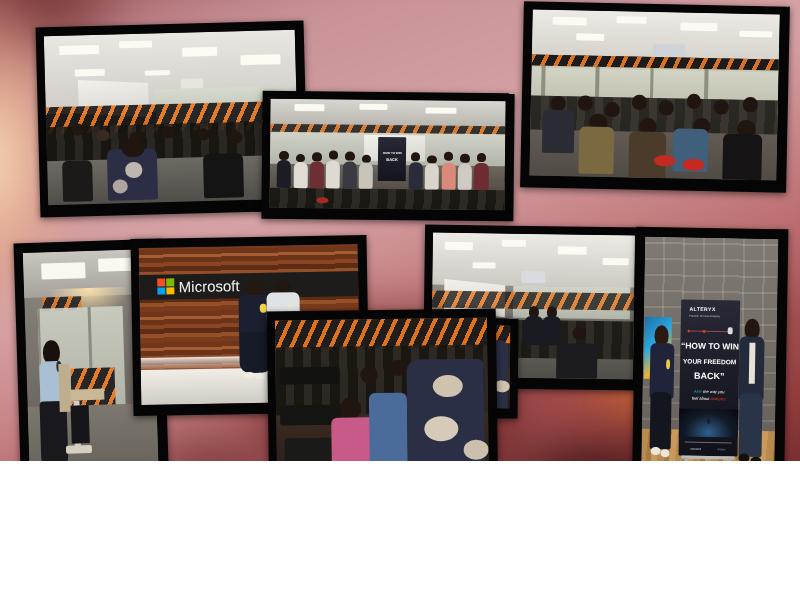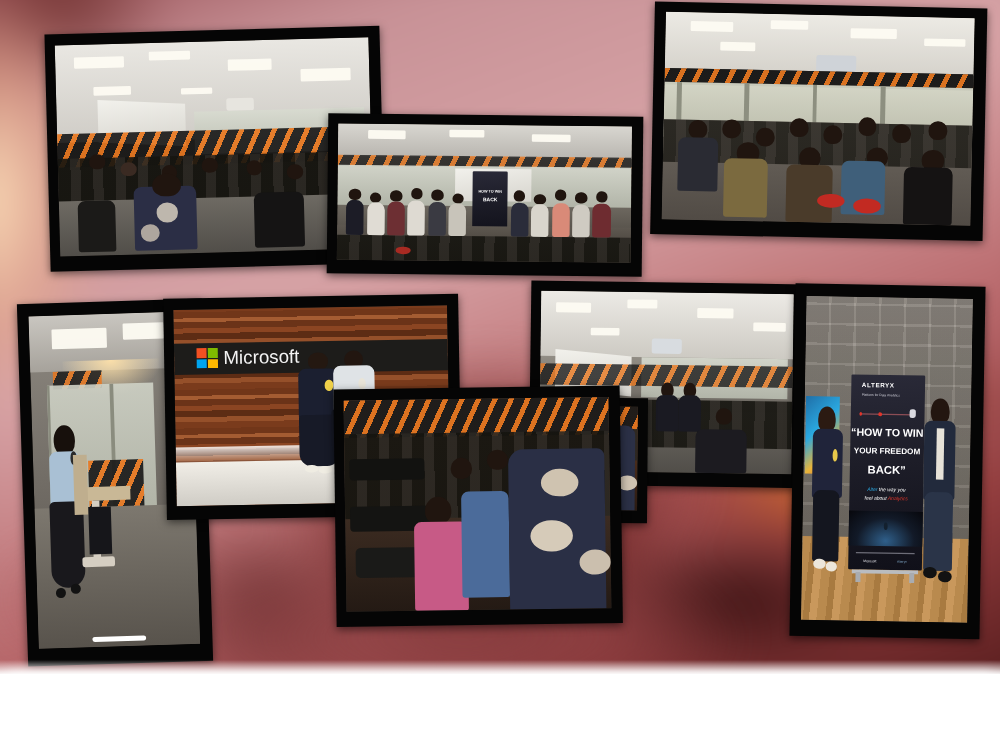--- a/index.html
+++ b/index.html
@@ -2,21 +2,21 @@
 <html><head>
 <meta charset="utf-8">
 <title>Event Photo Collage</title>
 <style>
   html,body{margin:0;padding:0;}
   body{
     width:800px;height:600px;overflow:hidden;
     font-family:"Liberation Sans", sans-serif;
     background:#ffffff;
   }
-  #stage{position:relative;width:800px;height:600px;overflow:hidden;background:#404040;}
+  #stage{position:relative;width:800px;height:461px;overflow:hidden;background:#404040;}
 
   
   #backdrop{
     position:absolute;left:-40px;top:-40px;width:880px;height:620px;
     filter:blur(18px);
     background:
       
       radial-gradient(ellipse 120px 220px at 30px 200px, rgba(255,226,186,.95) 0%, rgba(231,167,132,.55) 45%, rgba(160,70,55,0) 78%),
       
       radial-gradient(ellipse 150px 60px at 700px 430px, rgba(226,120,36,.85) 0%, rgba(150,50,30,.3) 60%, rgba(0,0,0,0) 100%),

